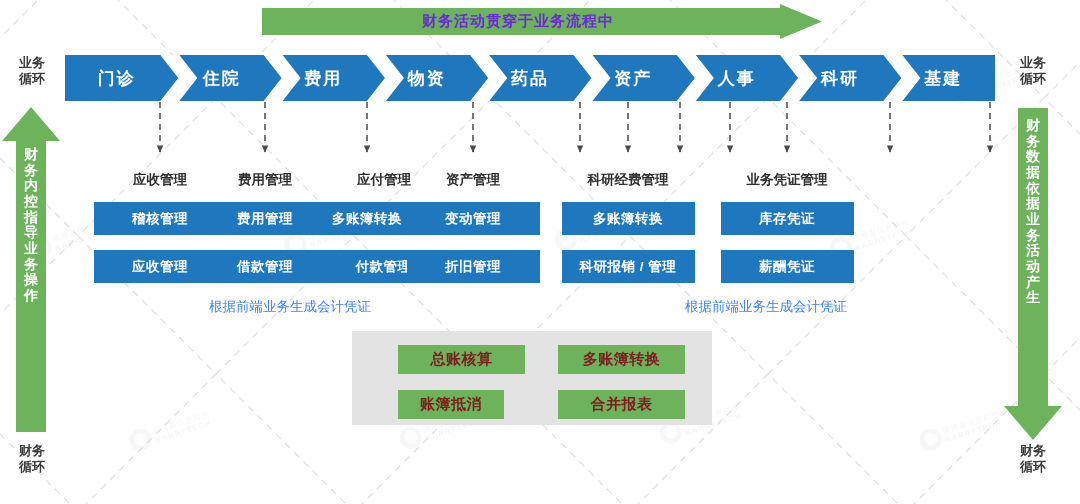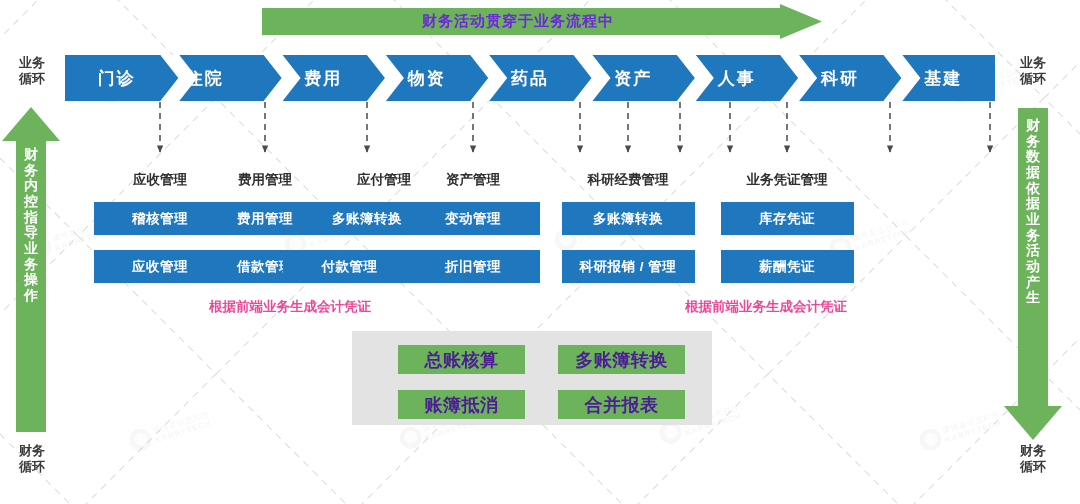--- a/index.html
+++ b/index.html
@@ -153,41 +153,41 @@
     justify-content: center;
     letter-spacing: .5px;
     z-index: 4;
     white-space: nowrap;
   }
 
   
   .note {
     position: absolute;
     z-index: 4;
-    color: #ec4899;
+    color: #3b82f6;
     font-size: 13.5px;
-    font-weight: bold;
+    font-weight: normal;
     white-space: nowrap;
     transform: translateX(-50%);
   }
 
   
   #ledger-panel {
     position: absolute;
     left: 352px; top: 331px;
     width: 360px; height: 94px;
     background: #e3e3e3;
     z-index: 3;
   }
   .green-box {
     position: absolute;
     height: 29px;
     background: #6cb35c;
-    color: #4c1d95;
-    font-size: 18px;
+    color: #7f1d1d;
+    font-size: 15px;
     font-weight: bold;
     display: flex;
     align-items: center;
     justify-content: center;
     letter-spacing: .5px;
     z-index: 4;
     white-space: nowrap;
   }
 </style>
 </head>
@@ -274,21 +274,21 @@
         <path d="M508.5 0 L527.5 0 L545.5 23 L527.5 46 L508.5 46 L526.5 23 Z"></path>
         <path d="M611.8 0 L630.8 0 L648.8 23 L630.8 46 L611.8 46 L629.8 23 Z"></path>
         <path d="M715.1 0 L734.1 0 L752.1 23 L734.1 46 L715.1 46 L733.1 23 Z"></path>
         <path d="M818.4 0 L837.4 0 L855.4 23 L837.4 46 L818.4 46 L836.4 23 Z"></path>
       </g>
     </svg>
     <div id="chev-label-host">
         <div class="chev-label" style="left: 0px; width: 103.333px;">
           <span>门诊</span>
         </div>
-        <div class="chev-label" style="left: 88px; width: 103.333px; text-align: center;">
+        <div class="chev-label" style="left: 105px; width: 103.333px; text-align: center;">
           <span>住院</span>
         </div>
         <div class="chev-label" style="left: 206.667px; width: 103.333px;">
           <span>费用</span>
         </div>
         <div class="chev-label" style="left: 310px; width: 103.333px;">
           <span>物资</span>
         </div>
         <div class="chev-label" style="left: 413.333px; width: 103.333px;">
           <span>药品</span>
@@ -396,21 +396,21 @@
       <div class="blue-box" style="left: 198.5px; top: 202px; width: 133px;">
         <span>费用管理</span>
       </div>
       <div class="blue-box" style="left: 198.5px; top: 250px; width: 133px;">
         <span>借款管理</span>
       </div>
       <div class="col-cap" style="left: 384px; top: 171px;">应付管理</div>
       <div class="blue-box" style="left: 300.5px; top: 202px; width: 133px;">
         <span>多账簿转换</span>
       </div>
-      <div class="blue-box" style="left: 283px; top: 250px; width: 133px;">
+      <div class="blue-box" style="left: 317px; top: 250px; width: 133px;">
         <span>付款管理</span>
       </div>
       <div class="col-cap" style="left: 473px; top: 171px;">资产管理</div>
       <div class="blue-box" style="left: 406.5px; top: 202px; width: 133px;">
         <span>变动管理</span>
       </div>
       <div class="blue-box" style="left: 406.5px; top: 250px; width: 133px;">
         <span>折旧管理</span>
       </div>
       <div class="col-cap" style="left: 628px; top: 171px;">科研经费管理</div>
@@ -435,21 +435,21 @@
     </div>
 
   <div id="ledger-panel"></div>
   <div id="ledger-host">
       <div class="green-box" style="left: 398px; top: 345px; width: 127px;">
         <span>总账核算</span>
       </div>
       <div class="green-box" style="left: 558px; top: 345px; width: 127px;">
         <span>多账簿转换</span>
       </div>
-      <div class="green-box" style="left: 398px; top: 390px; width: 127px;">
+      <div class="green-box" style="left: 398px; top: 390px; width: 106px;">
         <span>账簿抵消</span>
       </div>
       <div class="green-box" style="left: 558px; top: 390px; width: 127px;">
         <span>合并报表</span>
       </div>
     </div>
 
 
 </div>
 

